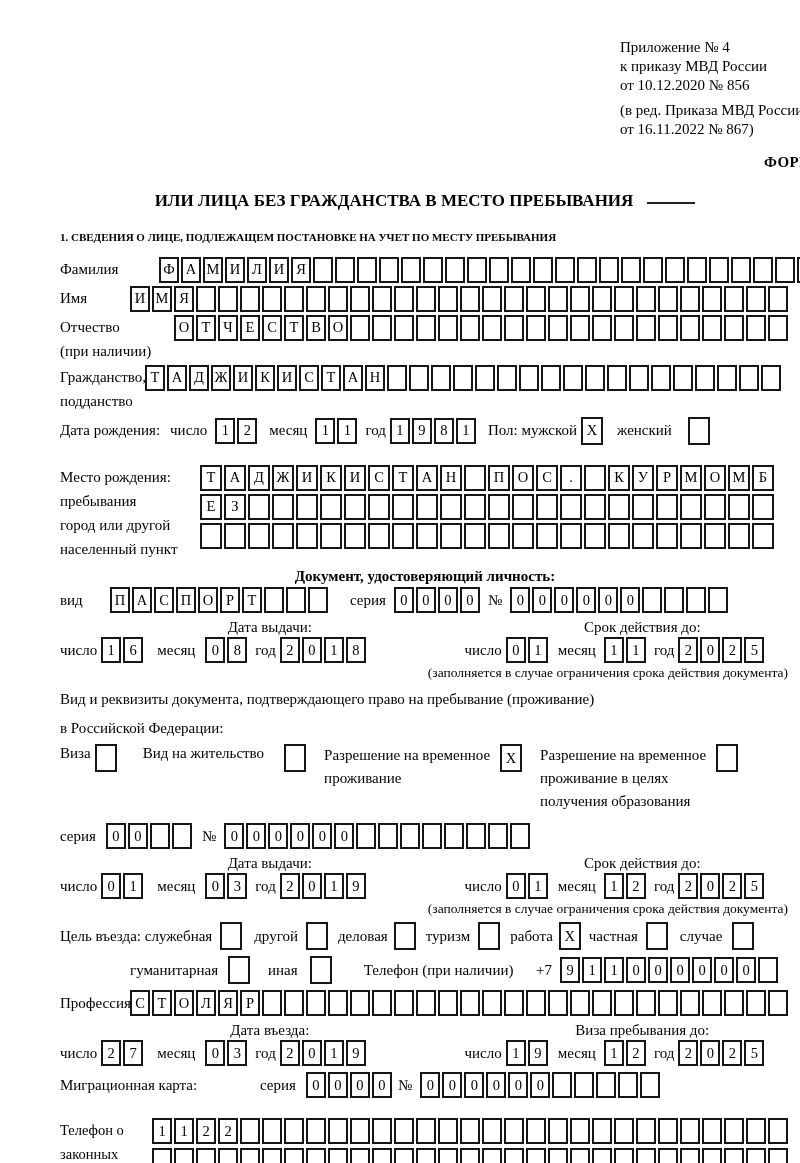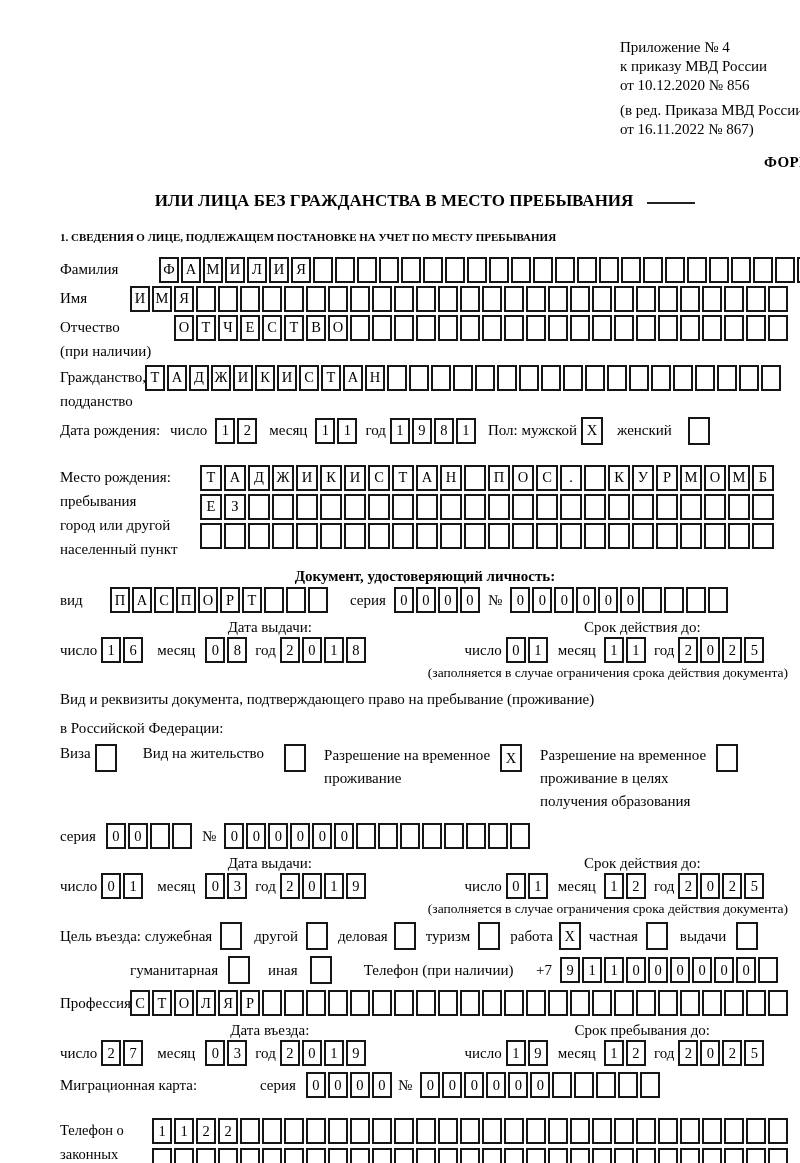--- a/index.html
+++ b/index.html
@@ -540,21 +540,21 @@
         <span class="cell"></span>
       </span>
     <span class="lbl ml8">работа</span>
     <span class="boxes cb ml6">
         <span class="cell">X</span>
       </span>
     <span class="lbl ml6">частная</span>
     <span class="boxes cb ml8">
         <span class="cell"></span>
       </span>
-    <span class="lbl ml10">выдачи</span>
+    <span class="lbl ml10">случае</span>
     <span class="boxes cb ml10">
         <span class="cell"></span>
       </span>
   </div>
 
   <div class="row mt6">
     <span class="lbl ml70">гуманитарная</span>
     <span class="boxes cb ml10">
         <span class="cell"></span>
       </span>
@@ -631,21 +631,21 @@
         <span class="lbl ml6">год</span>
         <span class="boxes ml4">
             <span class="cell">2</span>
             <span class="cell">0</span>
             <span class="cell">1</span>
             <span class="cell">9</span>
           </span>
       </div>
     </div>
     <div class="datecol right">
-      <div class="datehead">Срок пребывания до:</div>
+      <div class="datehead">Виза пребывания до:</div>
       <div class="row">
         <span class="lbl">число</span>
         <span class="boxes ml4">
             <span class="cell">1</span>
             <span class="cell">9</span>
           </span>
         <span class="lbl ml8">месяц</span>
         <span class="boxes ml8">
             <span class="cell">1</span>
             <span class="cell">2</span>

